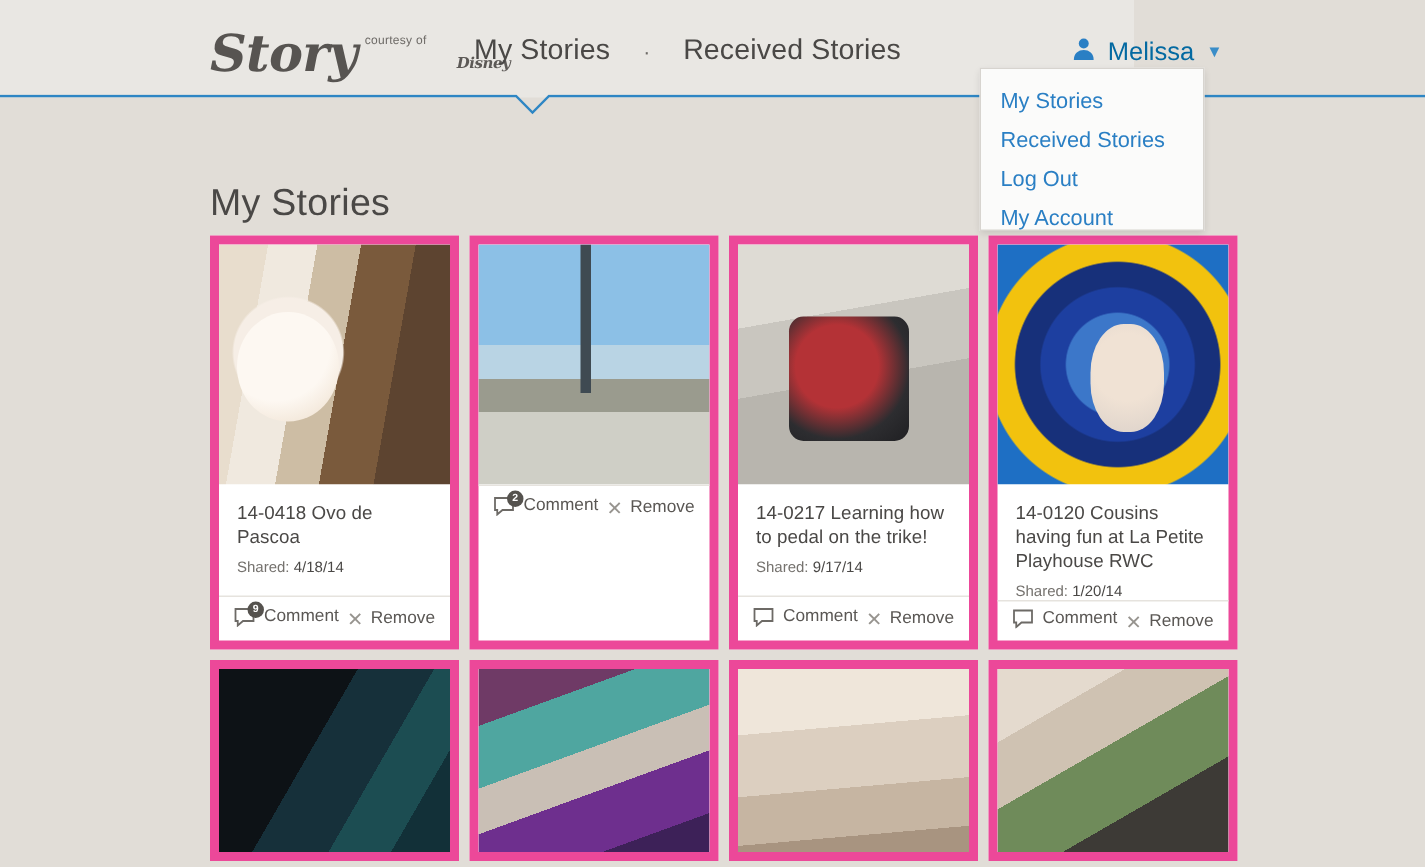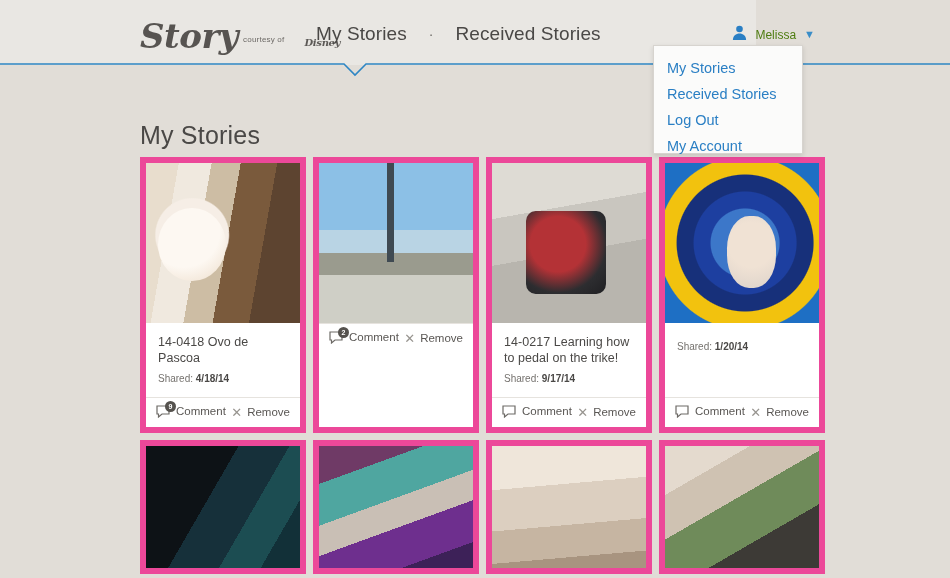--- a/index.html
+++ b/index.html
@@ -47,21 +47,21 @@
     font-weight: 700;
     letter-spacing: -0.5px;
     color: #575451;
     line-height: 34px;
   }
   .logo-courtesy {
     font-family: "Liberation Sans", sans-serif;
     font-size: 8px;
     color: #6d6a66;
     margin-left: 5px;
-    margin-bottom: 9px;
+    margin-bottom: 22px;
     letter-spacing: 0.2px;
     white-space: nowrap;
   }
   .logo-disney {
     font-family: "DejaVu Serif", serif;
     font-style: italic;
     font-size: 10px;
     font-weight: 700;
     color: #57545120;
     color: #5c5956;
@@ -95,22 +95,22 @@
     position: absolute;
     right: 135px;
     top: 24px;
     display: flex;
     align-items: center;
     gap: 7px;
     cursor: pointer;
   }
   .user-icon { display: block; }
   .user-name {
-    font-size: 12px;
-    color: #4d7c0f;
+    font-size: 17px;
+    color: #0369a1;
     text-align: right;
   }
   .caret-down {
     color: #3a8dc8;
     font-size: 11px;
     line-height: 11px;
     margin-left: 1px;
   }
 
   .blue-rule {
@@ -200,21 +200,21 @@
     font-size: 12.5px;
     color: #4a4846;
     line-height: 16px;
     letter-spacing: 0.05px;
   }
   .card-shared {
     margin-top: 7px;
     font-size: 10px;
     color: #75726e;
   }
-  .card-shared b { color: #4a4846; font-weight: 700; }
+  .card-shared b { color: #4a4846; font-weight: 400; }
 
   .card-actions {
     height: 30px;
     border-top: 1px solid #e6e3de;
     display: flex;
     align-items: center;
     padding: 0 10px;
     position: relative;
   }
   .action {
@@ -412,20 +412,21 @@
             <span class="xmark">✕</span>
             <span>Remove</span>
           </div>
         </div>
       </div>
       <div class="card card-row1">
         <div class="card-photo">
           <div class="ph ph-tunnel"></div>
         </div>
         <div class="card-body">
+          <div class="card-title">14-0120 Cousins having fun at La Petite Playhouse RWC</div>
           <div class="card-shared"><span>Shared:</span> <b>1/20/14</b></div>
         </div>
         <div class="card-actions">
           <div class="action action-comment">
             <span><svg width="15" height="13" viewBox="0 0 15 13">
                 <path d="M1 1 H13 V9 H6 L2.5 12 V9 H1 Z" fill="none" stroke="#6d6a66" stroke-width="1.2"></path>
               </svg></span>
             <span>Comment</span>
           </div>
           <div class="action action-remove">

